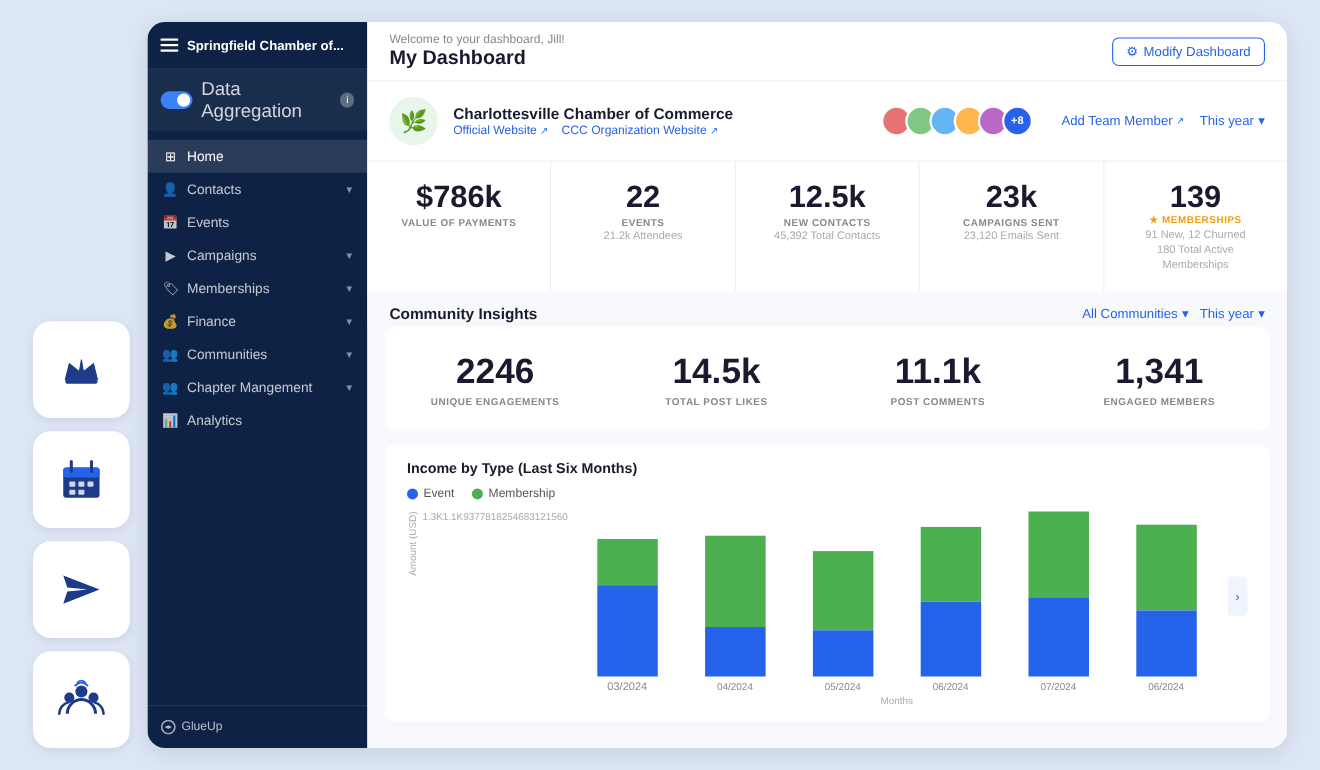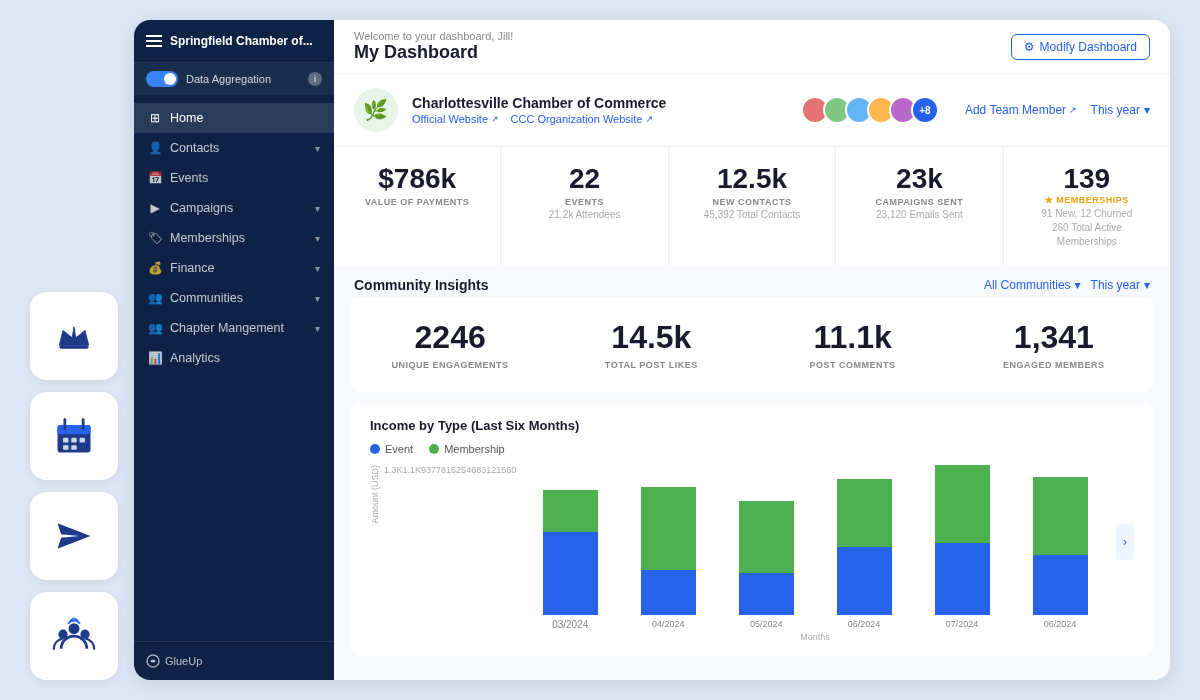--- a/index.html
+++ b/index.html
@@ -106,21 +106,21 @@
       content: '';
       position: absolute;
       right: 2px;
       top: 2px;
       width: 12px;
       height: 12px;
       background: white;
       border-radius: 50%;
     }
     .toggle-label {
-      font-size: 11px;
+      font-size: 17px;
       color: rgba(255,255,255,0.8);
     }
     .toggle-info {
       margin-left: auto;
       width: 14px;
       height: 14px;
       background: rgba(255,255,255,0.3);
       border-radius: 50%;
       font-size: 9px;
       display: flex;
@@ -593,21 +593,21 @@
           <div class="stat-label">CAMPAIGNS SENT</div>
           <div class="stat-sub">23,120 Emails Sent</div>
         </div>
         <div class="stat-card">
           <div class="stat-value">139</div>
           <div class="memberships-label">
             <span>★</span>
             <span>MEMBERSHIPS</span>
           </div>
           <div class="stat-sub" style="white-space:pre-line; line-height:1.4">91 New, 12 Churned
-260 Total Active Memberships</div>
+180 Total Active Memberships</div>
         </div>
       </div>
 
       <div class="section-header">
         <span class="section-title">Community Insights</span>
         <div class="section-controls">
           <div class="filter-btn">
             <span>All Communities</span>
             <span>▾</span>
           </div>

